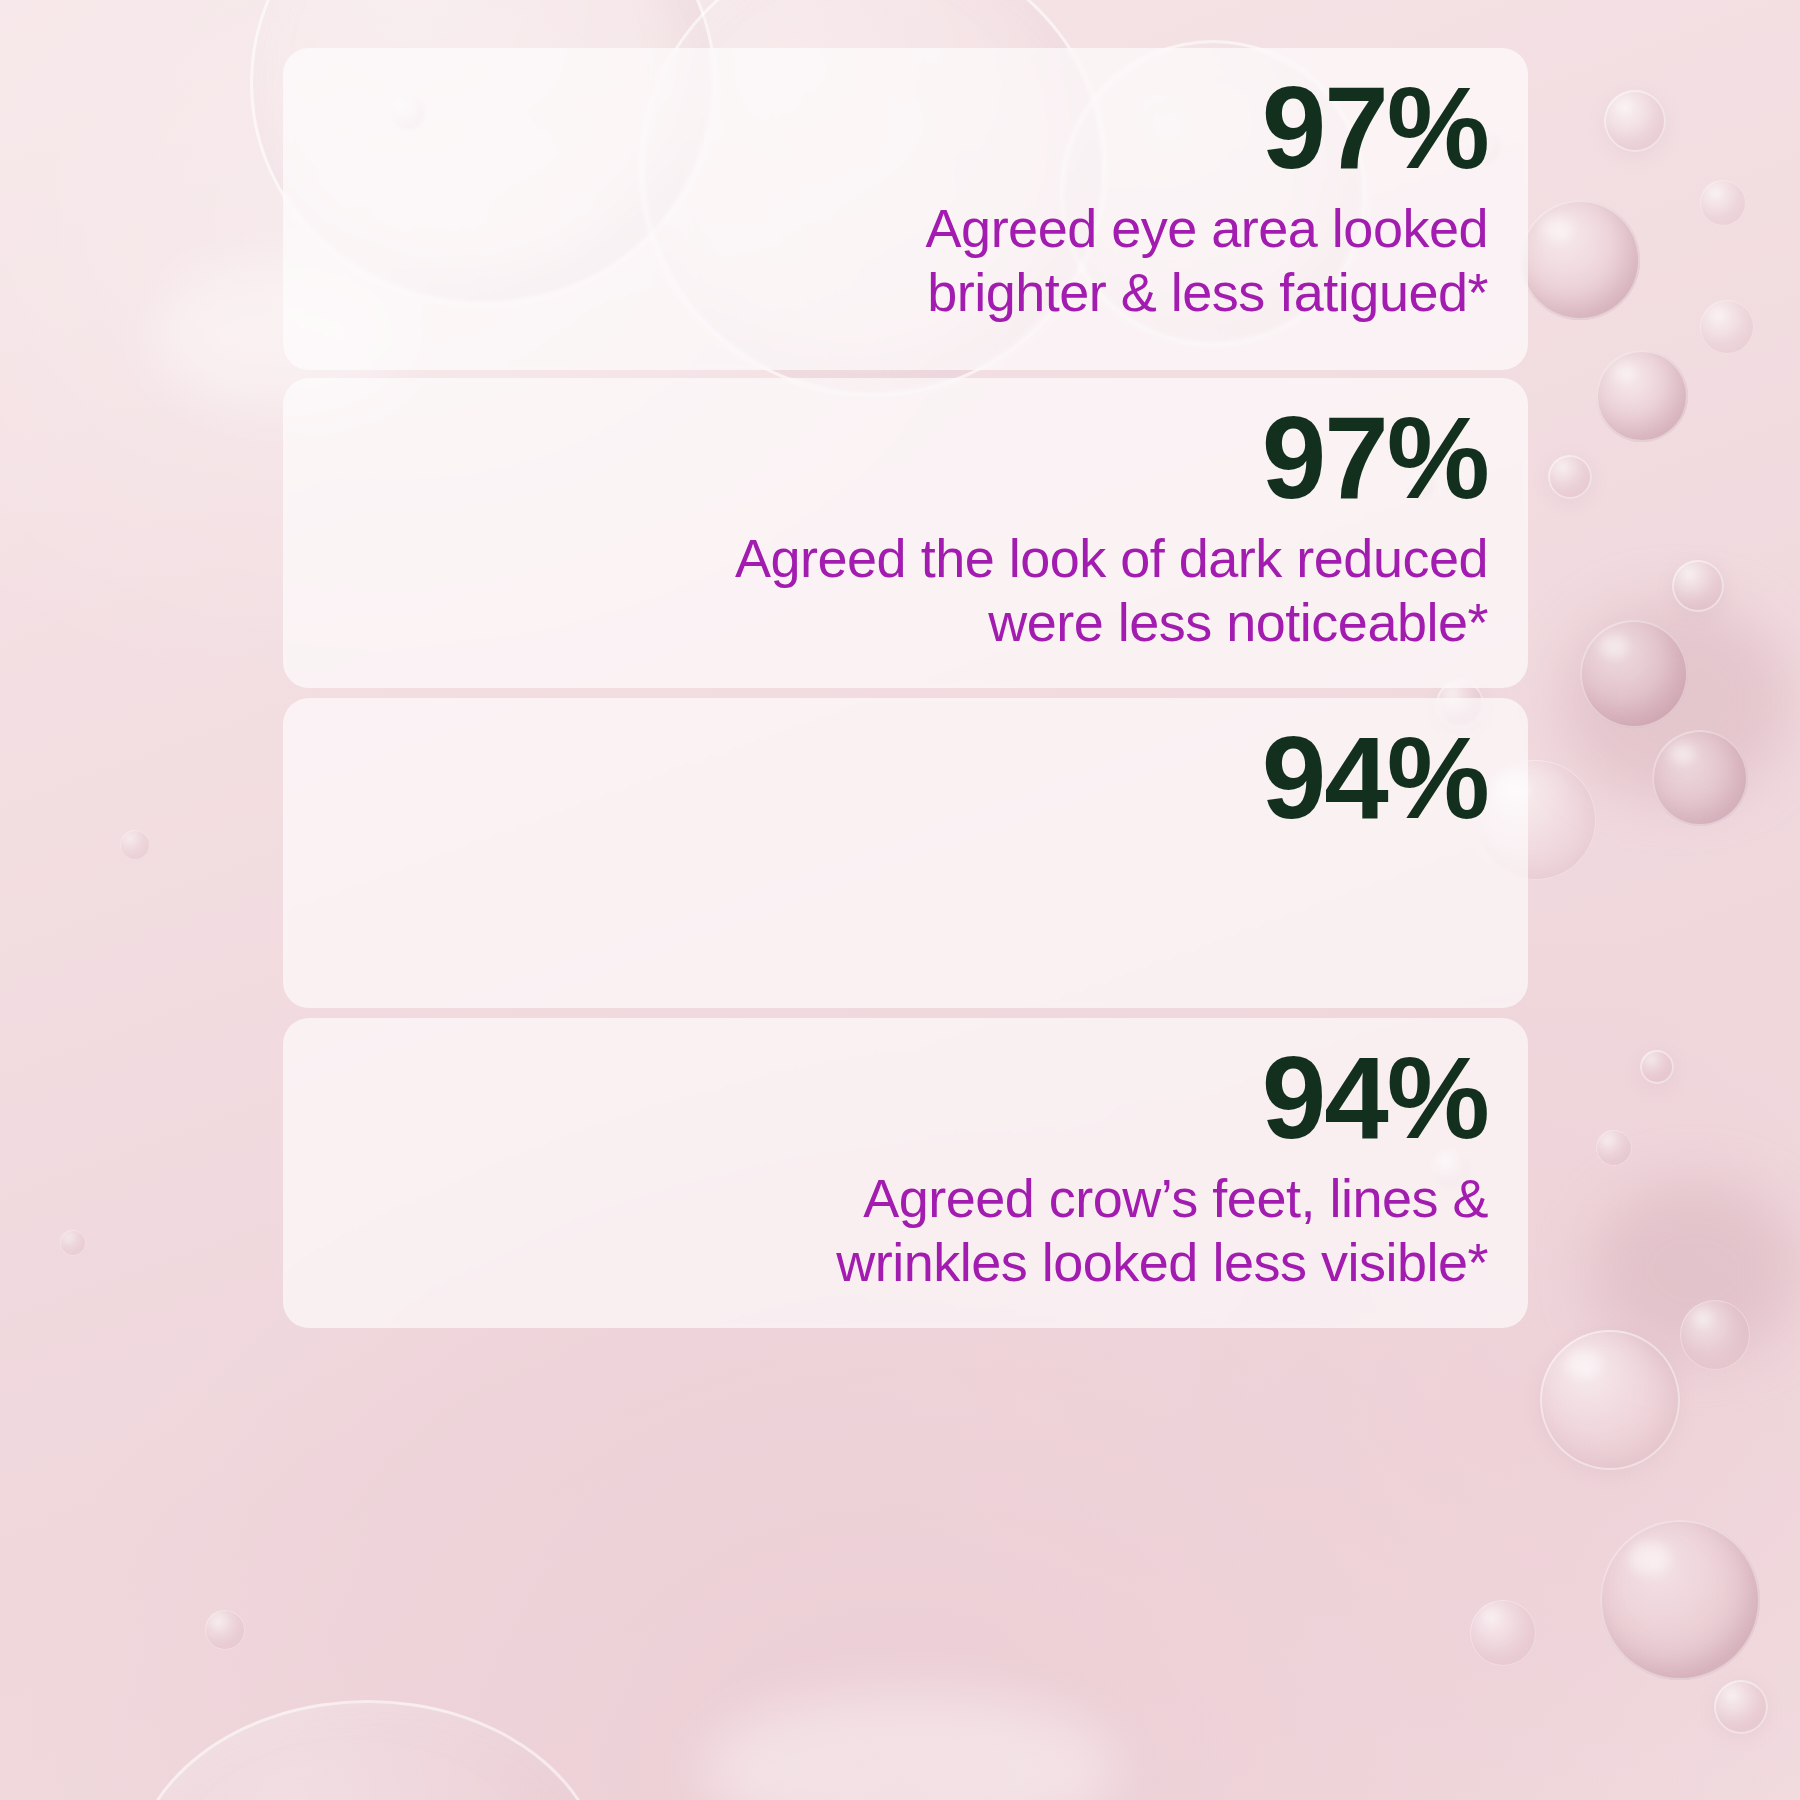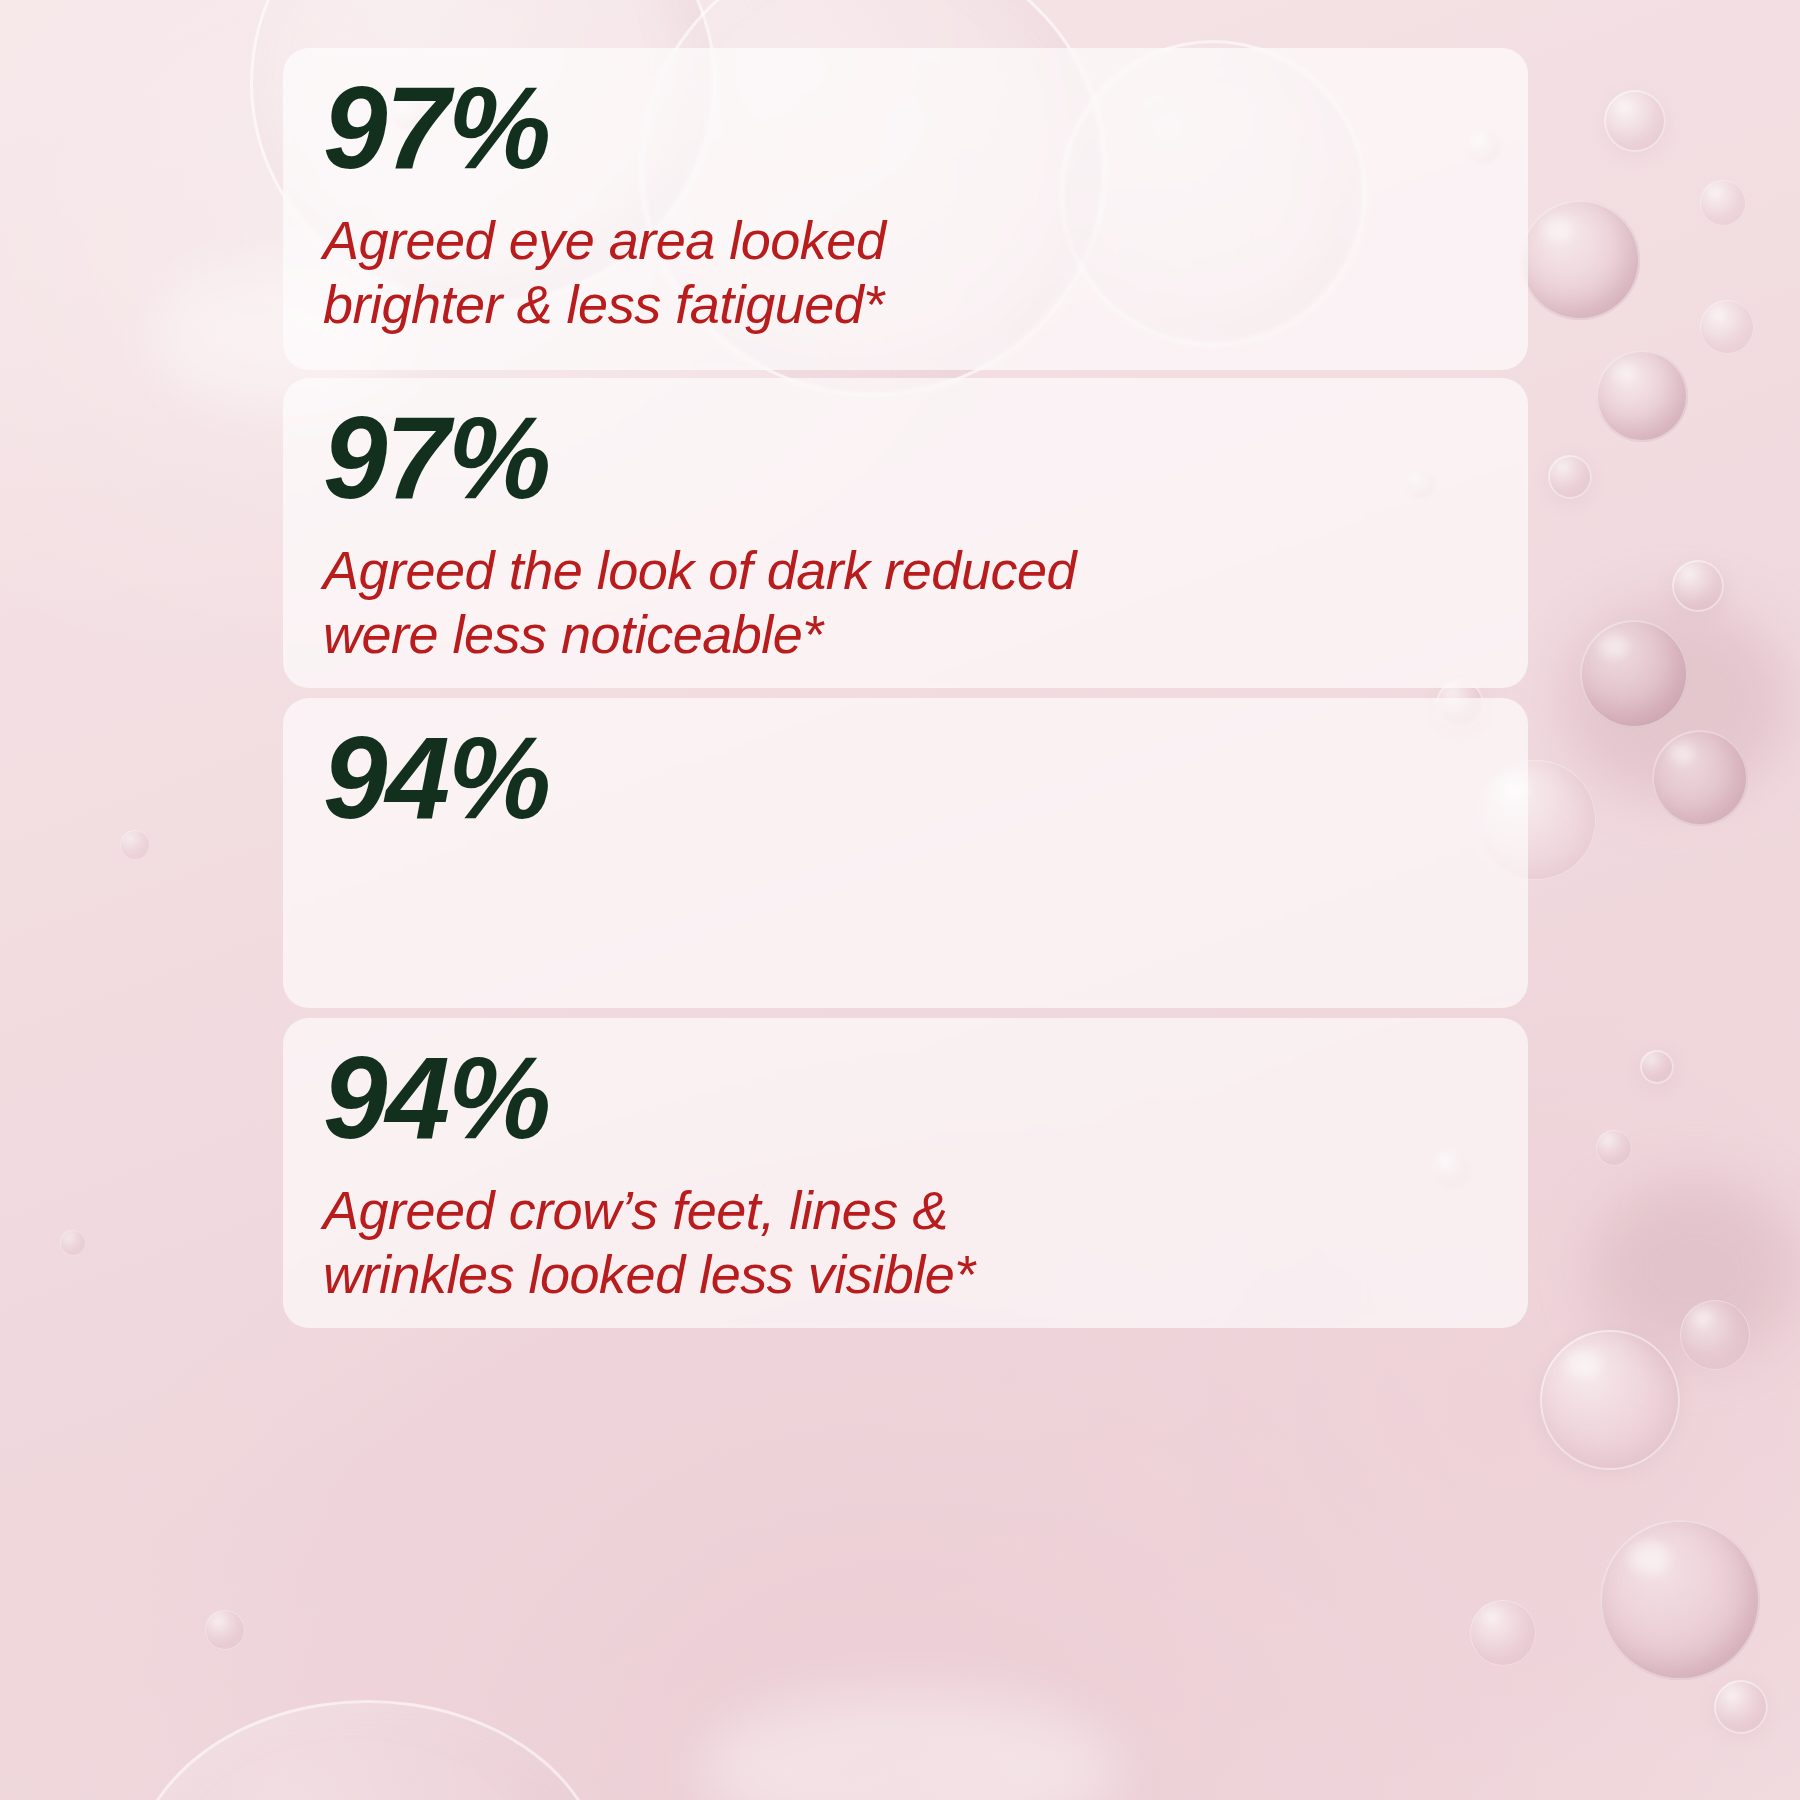--- a/index.html
+++ b/index.html
@@ -89,44 +89,43 @@
     top: 0;
     width: 1800px;
   }
 
   .stat-card {
     position: absolute;
     left: 283px;
     width: 1245px;
     background: rgba(255,255,255,0.62);
     border-radius: 26px;
-    text-align: left;
+    text-align: right;
     color: #13301f;
     box-sizing: border-box;
     padding: 18px 40px 26px 40px;
     backdrop-filter: blur(2px);
-    font-style: italic;
   }
 
   .stat-pct {
     font-size: 116px;
     font-weight: 700;
     line-height: 1.08;
     letter-spacing: -2px;
     color: #13301f;
   }
 
   .stat-desc {
     font-size: 54px;
     font-weight: 400;
     line-height: 1.18;
-    color: #b91c1c;
+    color: #a21caf;
     letter-spacing: -0.5px;
     white-space: pre-line;
-    margin-top: 18px;
+    margin-top: 6px;
   }
 
   .footnote {
     position: absolute;
     left: 283px;
     top: 1550px;
     width: 1100px;
     font-size: 36px;
     line-height: 1.42;
     color: #13301f;

